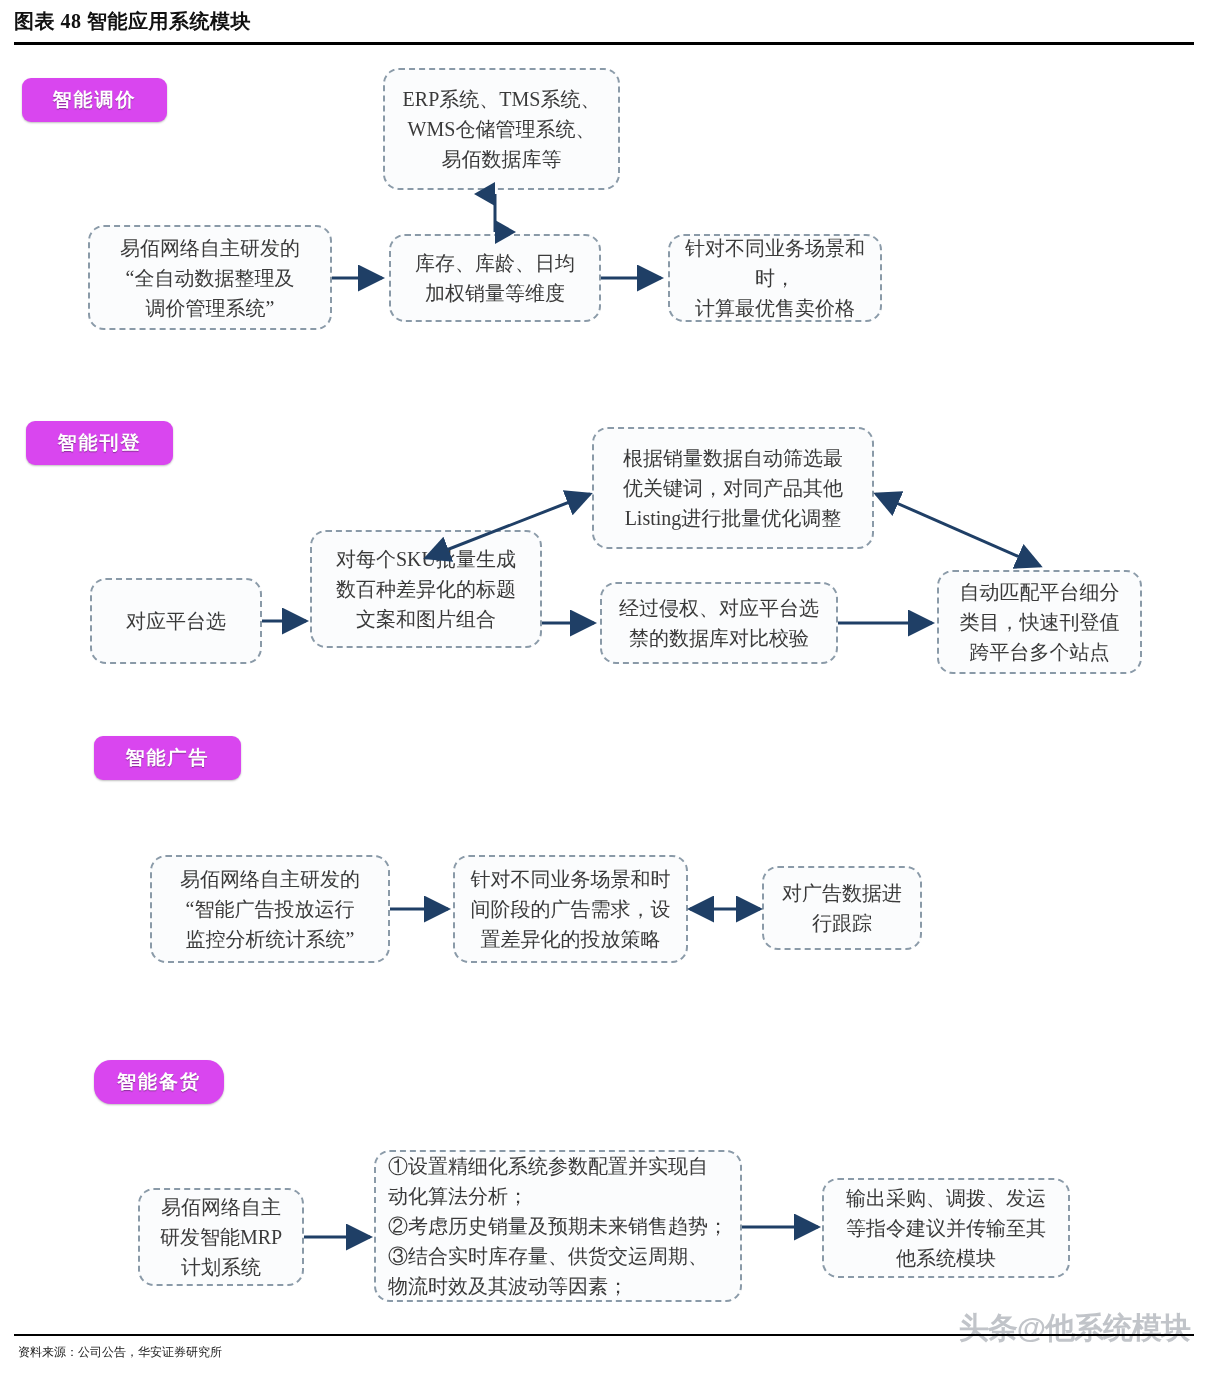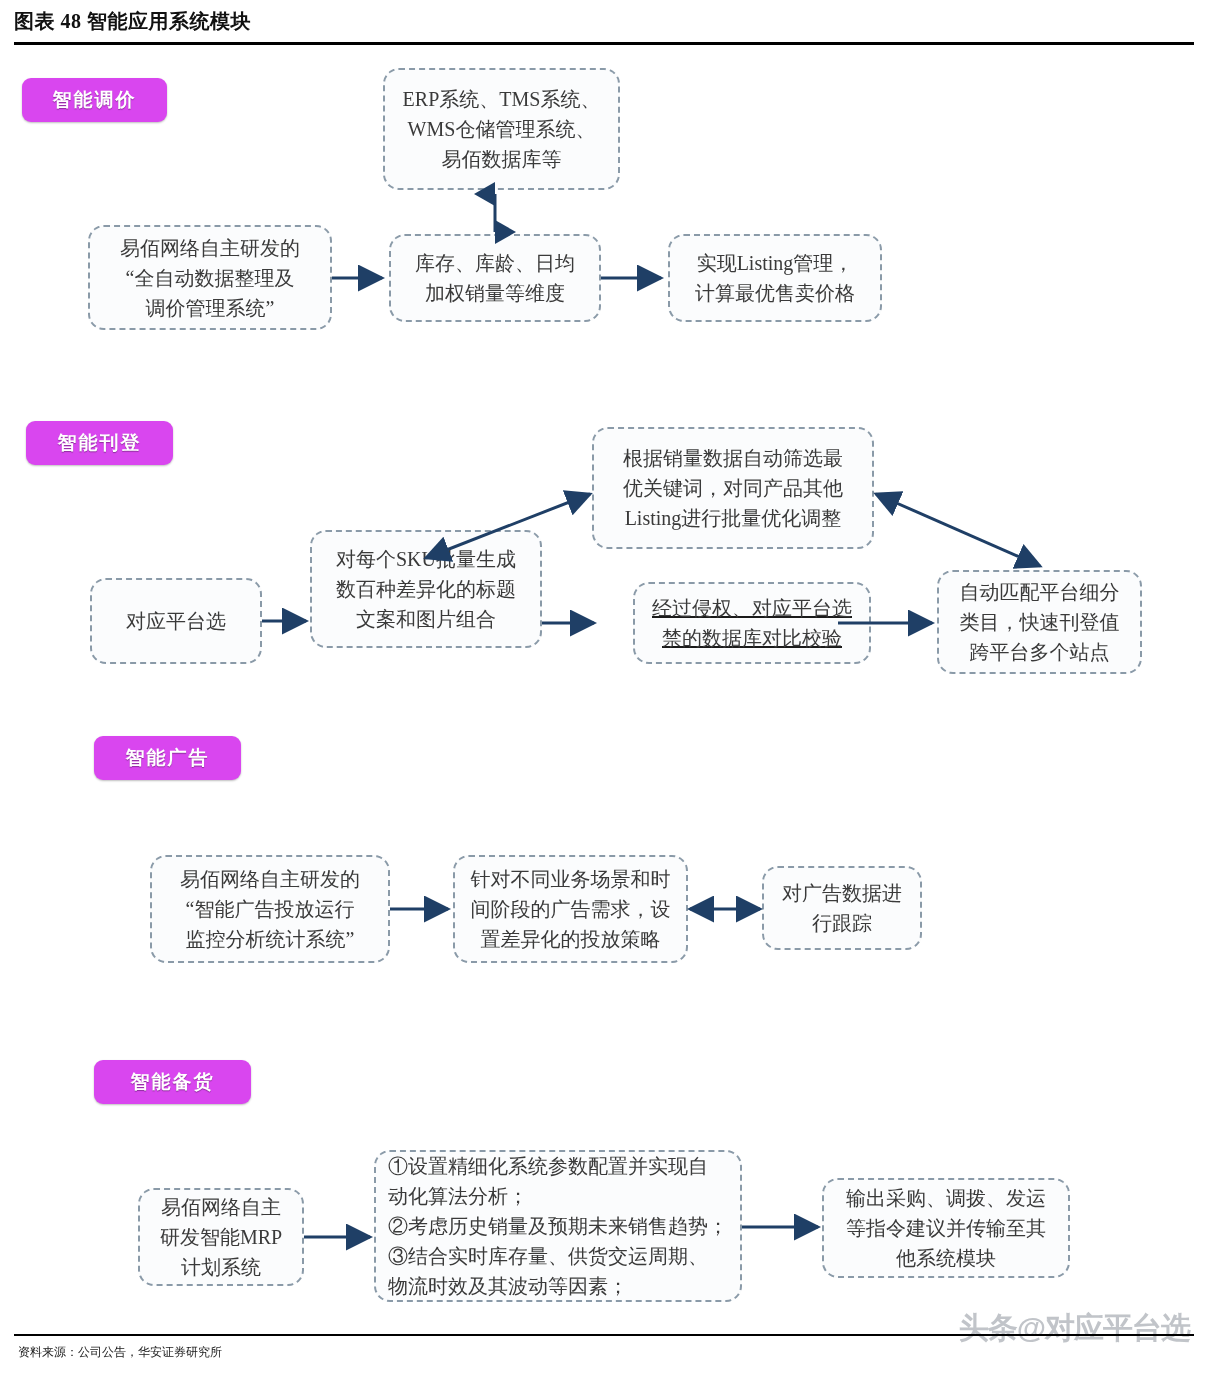--- a/index.html
+++ b/index.html
@@ -147,21 +147,21 @@
 “全自动数据整理及
 调价管理系统”</span>
   </div>
 
   <div class="node" style="left:389px; top:234px; width:212px; height:88px;">
     <span class="txt">库存、库龄、日均
 加权销量等维度</span>
   </div>
 
   <div class="node" style="left:668px; top:234px; width:214px; height:88px;">
-    <span class="txt">实现Listing管理，
+    <span class="txt">针对不同业务场景和时，
 计算最优售卖价格</span>
   </div>
 
   <div class="conn" style="left:482px; top:188px; width:26px; height:50px;">
     <svg width="26" height="50" viewBox="0 0 26 50">
       <defs>
         <marker id="ah-up" markerWidth="8" markerHeight="8" refX="4" refY="7" orient="auto">
           <path d="M0,7 L4,0 L8,7 Z" fill="#1F3F66"></path>
         </marker>
         <marker id="ah-dn" markerWidth="8" markerHeight="8" refX="4" refY="1" orient="auto">
@@ -205,21 +205,21 @@
   <div class="node" style="left:90px; top:578px; width:172px; height:86px;">
     <span class="txt">对应平台选</span>
   </div>
 
   <div class="node" style="left:310px; top:530px; width:232px; height:118px;">
     <span class="txt">对每个SKU批量生成
 数百种差异化的标题
 文案和图片组合</span>
   </div>
 
-  <div class="node" style="left:633px; top:582px; width:238px; height:82px;text-decoration:underline;">
+  <div class="node" style="left:600px; top:582px; width:238px; height:82px;">
     <span class="txt">经过侵权、对应平台选
 禁的数据库对比校验</span>
   </div>
 
   <div class="node" style="left:937px; top:570px; width:205px; height:104px;">
     <span class="txt">自动匹配平台细分
 类目，快速刊登值
 跨平台多个站点</span>
   </div>
 
@@ -321,21 +321,21 @@
           <path d="M0,0 L9,4.5 L0,9 Z" fill="#1F3F66"></path>
         </marker>
         <marker id="ah-h2b" markerWidth="9" markerHeight="9" refX="1" refY="4.5" orient="auto">
           <path d="M9,0 L0,4.5 L9,9 Z" fill="#1F3F66"></path>
         </marker>
       </defs>
       <line x1="6" y1="12" x2="76" y2="12" stroke="#1F3F66" stroke-width="3" marker-end="url(#ah-h2a)" marker-start="url(#ah-h2b)"></line>
     </svg>
   </div>
 
-  <div class="badge" style="left:94px; top:1060px; width:157px; height:44px;">智能备货</div>
+  <div class="badge" style="left:94px; top:1060px; width:130px; height:44px;border-radius:17px;">智能备货</div>
 
   <div class="node" style="left:138px; top:1188px; width:166px; height:98px;">
     <span class="txt">易佰网络自主
 研发智能MRP
 计划系统</span>
   </div>
 
   <div class="node left-align" style="left:374px; top:1150px; width:368px; height:152px;">
     <span class="txt">①设置精细化系统参数配置并实现自
 动化算法分析；
@@ -365,17 +365,17 @@
     <svg width="86" height="24" viewBox="0 0 86 24">
       <defs>
         <marker id="ah-r8" markerWidth="9" markerHeight="9" refX="8" refY="4.5" orient="auto">
           <path d="M0,0 L9,4.5 L0,9 Z" fill="#1F3F66"></path>
         </marker>
       </defs>
       <line x1="0" y1="12" x2="76" y2="12" stroke="#1F3F66" stroke-width="3" marker-end="url(#ah-r8)"></line>
     </svg>
   </div>
 
-  <div id="watermark">头条@对应平台选</div>
+  <div id="watermark">头条@他系统模块</div>
   <div id="footer-rule"></div>
   <div id="source-note">资料来源：公司公告，华安证券研究所</div>
 
 </div>
 
 </body></html>

